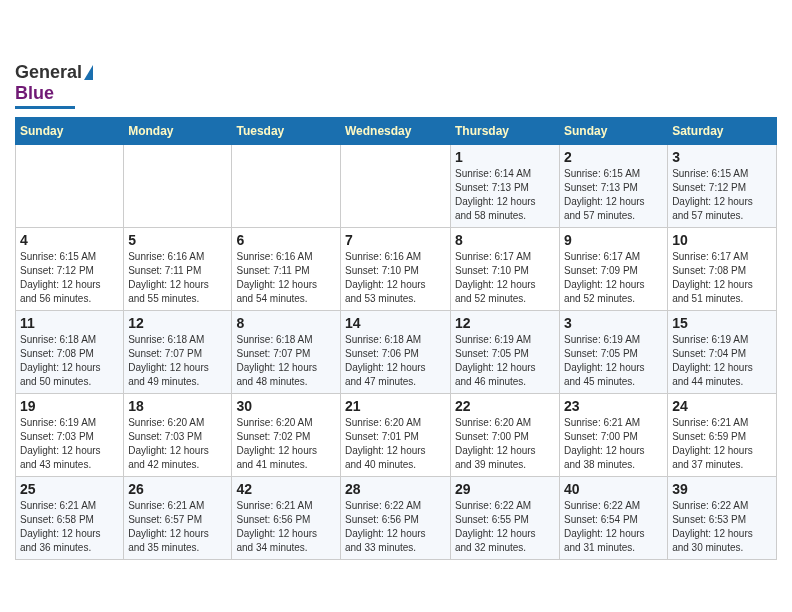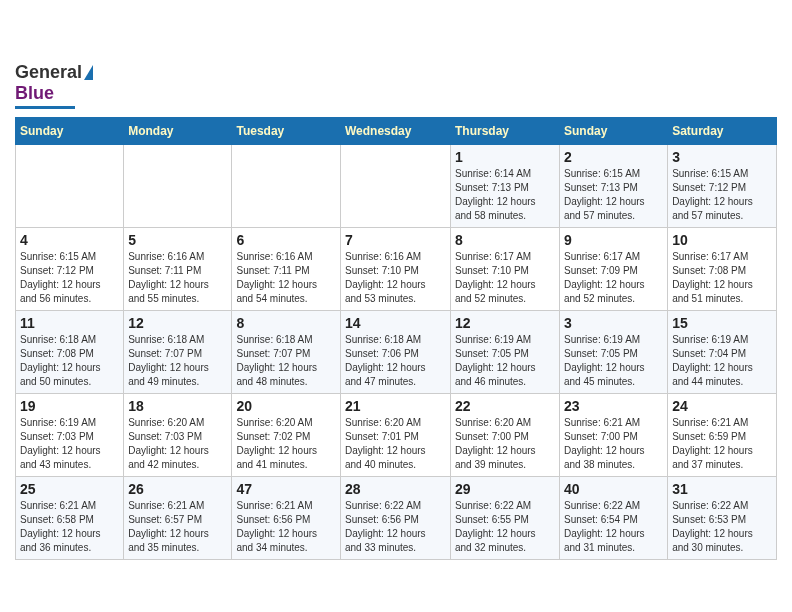--- a/index.html
+++ b/index.html
@@ -256,21 +256,21 @@
 and 43 minutes.</div>
         </td>
         <td>
           <span class="day-num">18</span>
           <div class="day-info" style="white-space: pre-line;">Sunrise: 6:20 AM
 Sunset: 7:03 PM
 Daylight: 12 hours
 and 42 minutes.</div>
         </td>
         <td>
-          <span class="day-num">20</span>
+          <span class="day-num">30</span>
           <div class="day-info" style="white-space: pre-line;">Sunrise: 6:20 AM
 Sunset: 7:02 PM
 Daylight: 12 hours
 and 41 minutes.</div>
         </td>
         <td>
           <span class="day-num">21</span>
           <div class="day-info" style="white-space: pre-line;">Sunrise: 6:20 AM
 Sunset: 7:01 PM
 Daylight: 12 hours
@@ -307,21 +307,21 @@
 and 36 minutes.</div>
         </td>
         <td>
           <span class="day-num">26</span>
           <div class="day-info" style="white-space: pre-line;">Sunrise: 6:21 AM
 Sunset: 6:57 PM
 Daylight: 12 hours
 and 35 minutes.</div>
         </td>
         <td>
-          <span class="day-num">47</span>
+          <span class="day-num">42</span>
           <div class="day-info" style="white-space: pre-line;">Sunrise: 6:21 AM
 Sunset: 6:56 PM
 Daylight: 12 hours
 and 34 minutes.</div>
         </td>
         <td>
           <span class="day-num">28</span>
           <div class="day-info" style="white-space: pre-line;">Sunrise: 6:22 AM
 Sunset: 6:56 PM
 Daylight: 12 hours
@@ -335,21 +335,21 @@
 and 32 minutes.</div>
         </td>
         <td>
           <span class="day-num">40</span>
           <div class="day-info" style="white-space: pre-line;">Sunrise: 6:22 AM
 Sunset: 6:54 PM
 Daylight: 12 hours
 and 31 minutes.</div>
         </td>
         <td>
-          <span class="day-num">31</span>
+          <span class="day-num">39</span>
           <div class="day-info" style="white-space: pre-line;">Sunrise: 6:22 AM
 Sunset: 6:53 PM
 Daylight: 12 hours
 and 30 minutes.</div>
         </td>
       </tr>
     </tbody>
 </table>
 
 </body></html>

